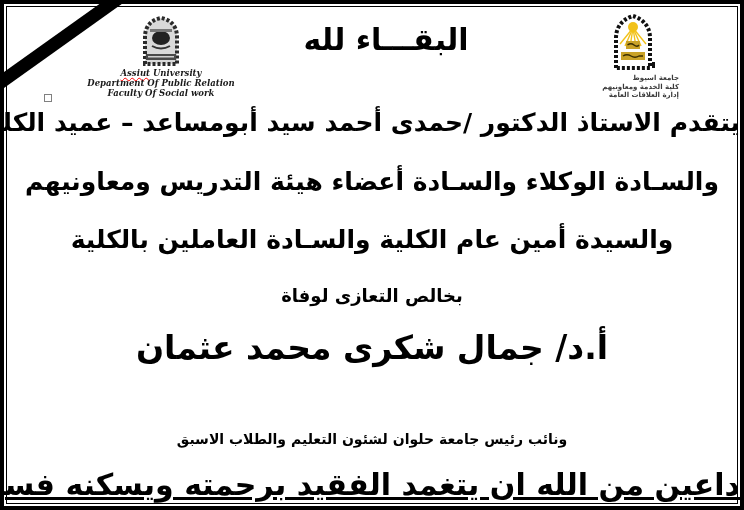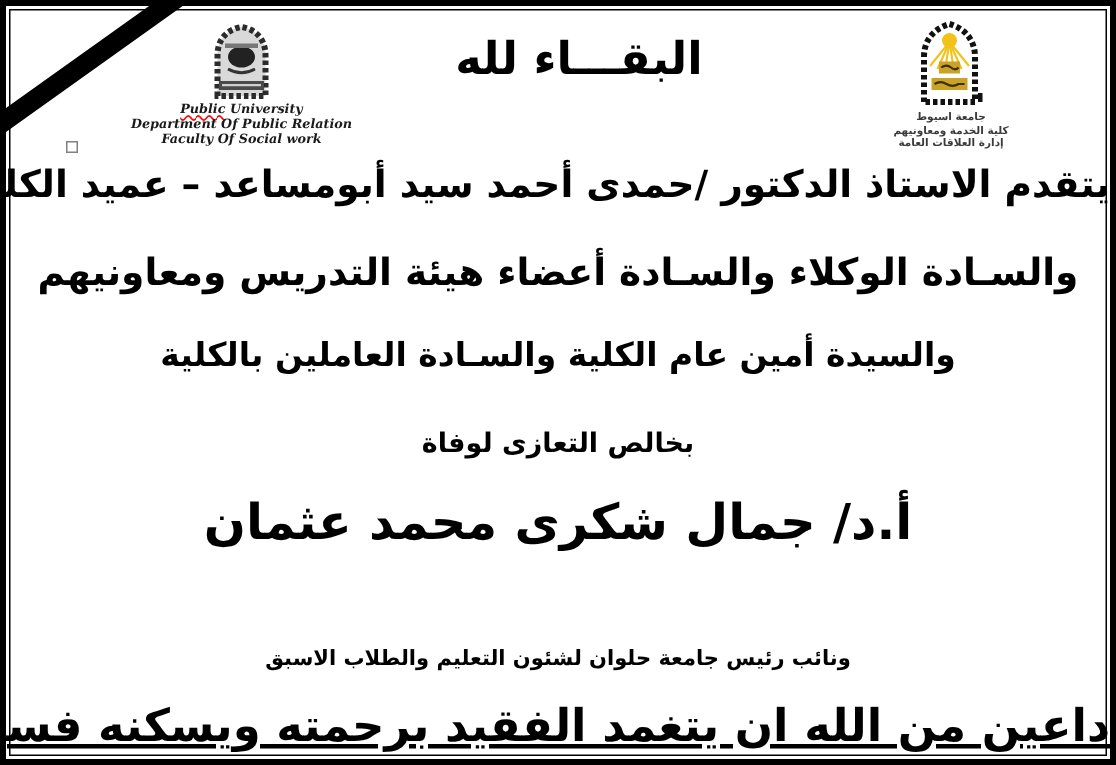--- a/index.html
+++ b/index.html
@@ -63,20 +63,21 @@
   }
   .right-logo-block svg { display: block; margin: 0 auto; }
   .right-caption {
     margin-top: 2px;
     direction: rtl;
     font-size: 7px;
     line-height: 8.5px;
     font-weight: bold;
     color: #3a3a3a;
     white-space: nowrap;
+    text-align: right;
   }
   
   .doc-title {
     position: absolute;
     top: 18px; left: 0; right: 0;
     text-align: center;
     direction: rtl;
     font-size: 30px;
     font-weight: bold;
     color: #000;
@@ -95,21 +96,21 @@
     position: absolute;
     left: 0; right: 0;
     text-align: center;
     direction: rtl;
     font-weight: bold;
     color: #000;
     white-space: nowrap;
   }
   .l1 { top: 104px; font-size: 25px; }
   .l2 { top: 163px; font-size: 25px; }
-  .l3 { top: 221px; font-size: 22px; }
+  .l3 { top: 221px; font-size: 25px; }
   .l4 { top: 281px; font-size: 18px; }
   .name-line { top: 324px; font-size: 33px; }
   .t1 { top: 391px; font-size: 22px; }
   .t2 { top: 427px; font-size: 14px; }
   .t3 { top: 463px; font-size: 30px; text-decoration: underline; }
 </style>
 </head>
 <body>
 
 <div class="page">
@@ -122,21 +123,21 @@
       <svg width="46" height="50" viewBox="0 0 46 50" aria-hidden="true">
         <path d="M7,48 L7,21 C7,8 16,3 23,2 C30,3 39,8 39,21 L39,48 Z" fill="#d9d9d9" stroke="#2b2b2b" stroke-width="4" stroke-dasharray="3,2"></path>
         <ellipse cx="23" cy="22" rx="9" ry="7" fill="#222"></ellipse>
         <rect x="12" y="13" width="22" height="3" fill="#777"></rect>
         <path d="M14,30 Q23,35 32,30" stroke="#333" stroke-width="2" fill="none"></path>
         <rect x="8" y="38" width="30" height="6" fill="#4a4a4a"></rect>
         <rect x="10" y="40" width="26" height="1.5" fill="#cfcfcf"></rect>
       </svg>
     </span>
     <div class="left-caption">
-      <div><span class="squiggle">Public</span><span> University</span></div>
+      <div><span class="squiggle">Assiut</span><span> University</span></div>
       <div>Department Of Public Relation</div>
       <div>Faculty Of Social work</div>
     </div>
   </div>
 
   <div class="doc-title">البقـــاء لله</div>
 
   <div class="right-logo-block">
     <span>
       <svg width="54" height="58" viewBox="0 0 54 58" aria-hidden="true">

